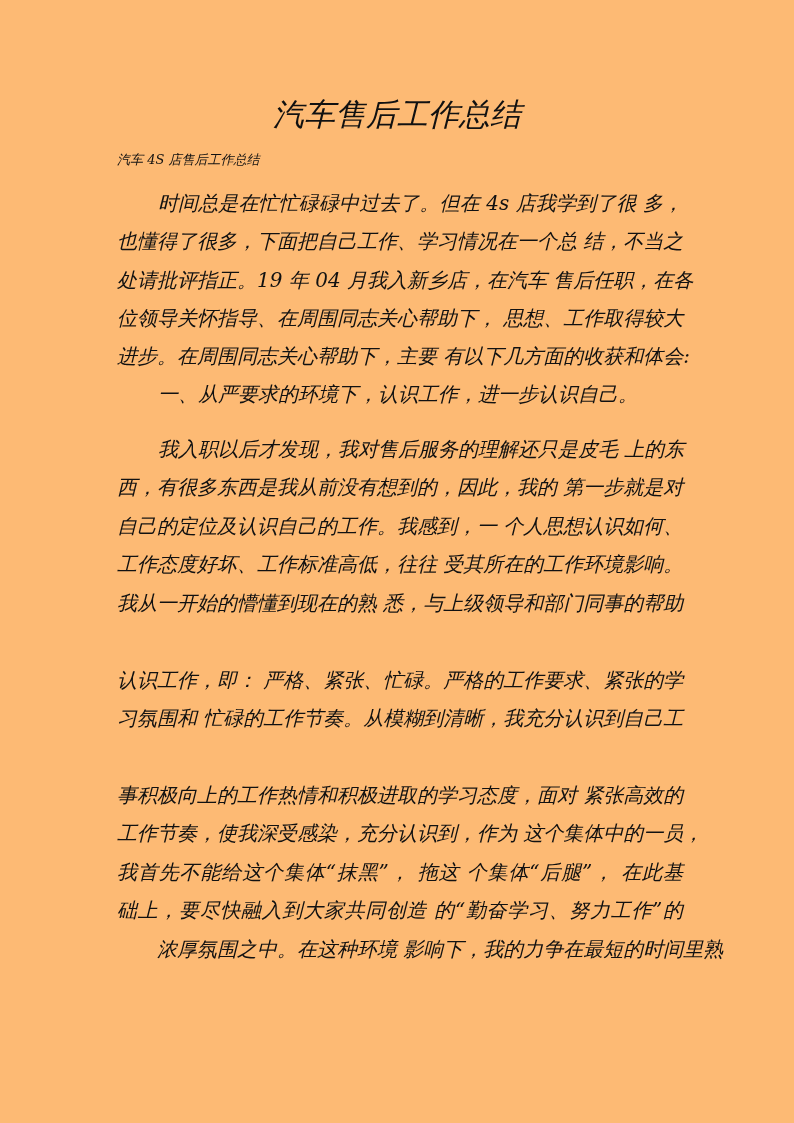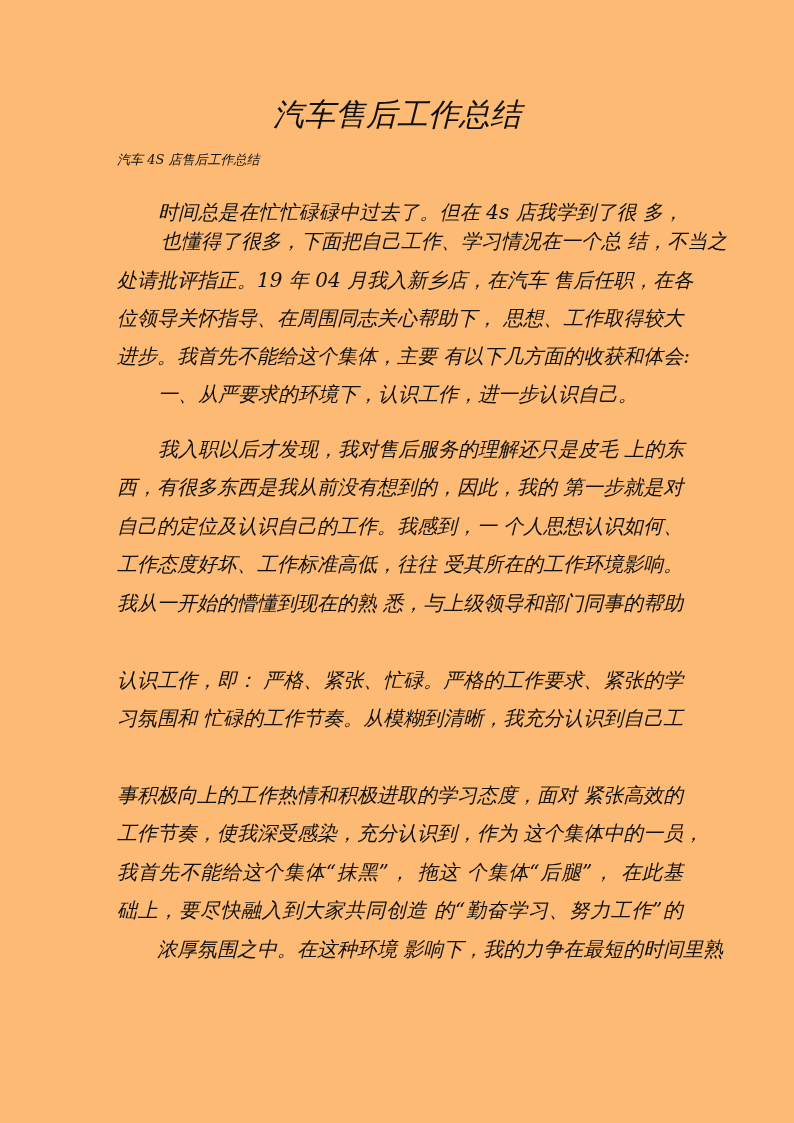--- a/index.html
+++ b/index.html
@@ -77,25 +77,25 @@
   </style>
 </head>
 <body>
 
 <div class="page">
 
   <div class="title" style="top:94px;">汽车售后工作总结</div>
 
   <div class="subtitle">汽车 4S 店售后工作总结</div>
 
-  <div class="line indent" style="top:190px;margin-top:9px;">时间总是在忙忙碌碌中过去了。但在 4s 店我学到了很  多，</div>
-  <div class="line" style="top:228px;margin-left:44px;">也懂得了很多，下面把自己工作、学习情况在一个总  结，不当之</div>
+  <div class="line indent" style="top:190px;">时间总是在忙忙碌碌中过去了。但在 4s 店我学到了很  多，</div>
+  <div class="line" style="top:228px;">也懂得了很多，下面把自己工作、学习情况在一个总  结，不当之</div>
   <div class="line" style="top:267px;">处请批评指正。19 年 04 月我入新乡店，在汽车  售后任职，在各</div>
   <div class="line" style="top:305px;">位领导关怀指导、在周围同志关心帮助下， 思想、工作取得较大</div>
-  <div class="line" style="top:343px;">进步。我首先不能给这个集体，主要  有以下几方面的收获和体会:</div>
+  <div class="line" style="top:343px;">进步。在周围同志关心帮助下，主要  有以下几方面的收获和体会:</div>
 
   <div class="heading-line" style="top:381px;">一、从严要求的环境下，认识工作，进一步认识自己。</div>
 
   <div class="line indent" style="top:436px;">我入职以后才发现，我对售后服务的理解还只是皮毛  上的东</div>
   <div class="line" style="top:474px;">西，有很多东西是我从前没有想到的，因此，我的  第一步就是对</div>
   <div class="line" style="top:513px;">自己的定位及认识自己的工作。我感到，一  个人思想认识如何、</div>
   <div class="line" style="top:551px;">工作态度好坏、工作标准高低，往往  受其所在的工作环境影响。</div>
   <div class="line" style="top:590px;">我从一开始的懵懂到现在的熟  悉，与上级领导和部门同事的帮助</div>
   <div class="line" style="top:667px;">认识工作，即：  严格、紧张、忙碌。严格的工作要求、紧张的学</div>
   <div class="line" style="top:705px;">习氛围和  忙碌的工作节奏。从模糊到清晰，我充分认识到自己工</div>

